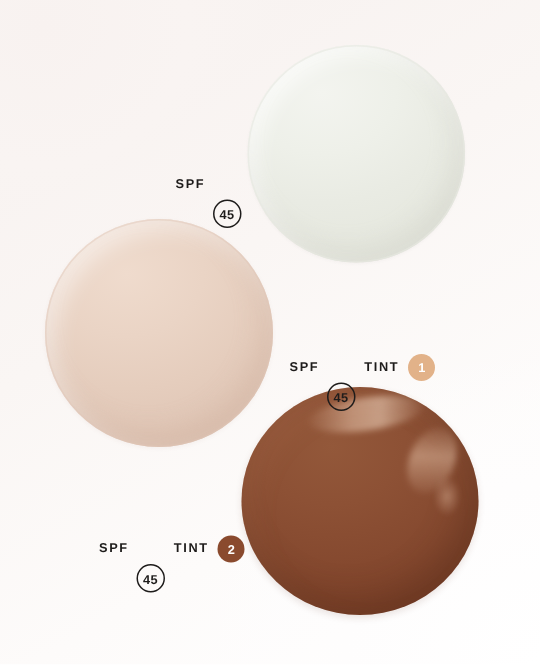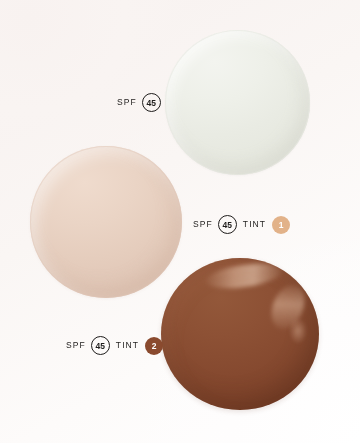--- a/index.html
+++ b/index.html
@@ -119,40 +119,41 @@
   .label {
     position: absolute;
     display: flex;
     align-items: center;
     white-space: nowrap;
     z-index: 6;
   }
 
   .lab-text {
     font-size: 8.5px;
-    font-weight: normal;
+    font-weight: bold;
     letter-spacing: 1.1px;
     color: #1e1c1b;
     line-height: 1;
   }
 
   .ring {
     display: inline-flex;
     align-items: center;
     justify-content: center;
     width: 19px;
     height: 19px;
     border-radius: 50%;
     border: 1.1px solid #1e1c1b;
     font-size: 8.5px;
     font-weight: bold;
     letter-spacing: 0.2px;
     color: #1e1c1b;
     margin-left: 5px;
     box-sizing: border-box;
+    margin-top: 40px;
   }
 
   .dot {
     display: inline-flex;
     align-items: center;
     justify-content: center;
     width: 18px;
     height: 18px;
     border-radius: 50%;
     font-size: 8.5px;

